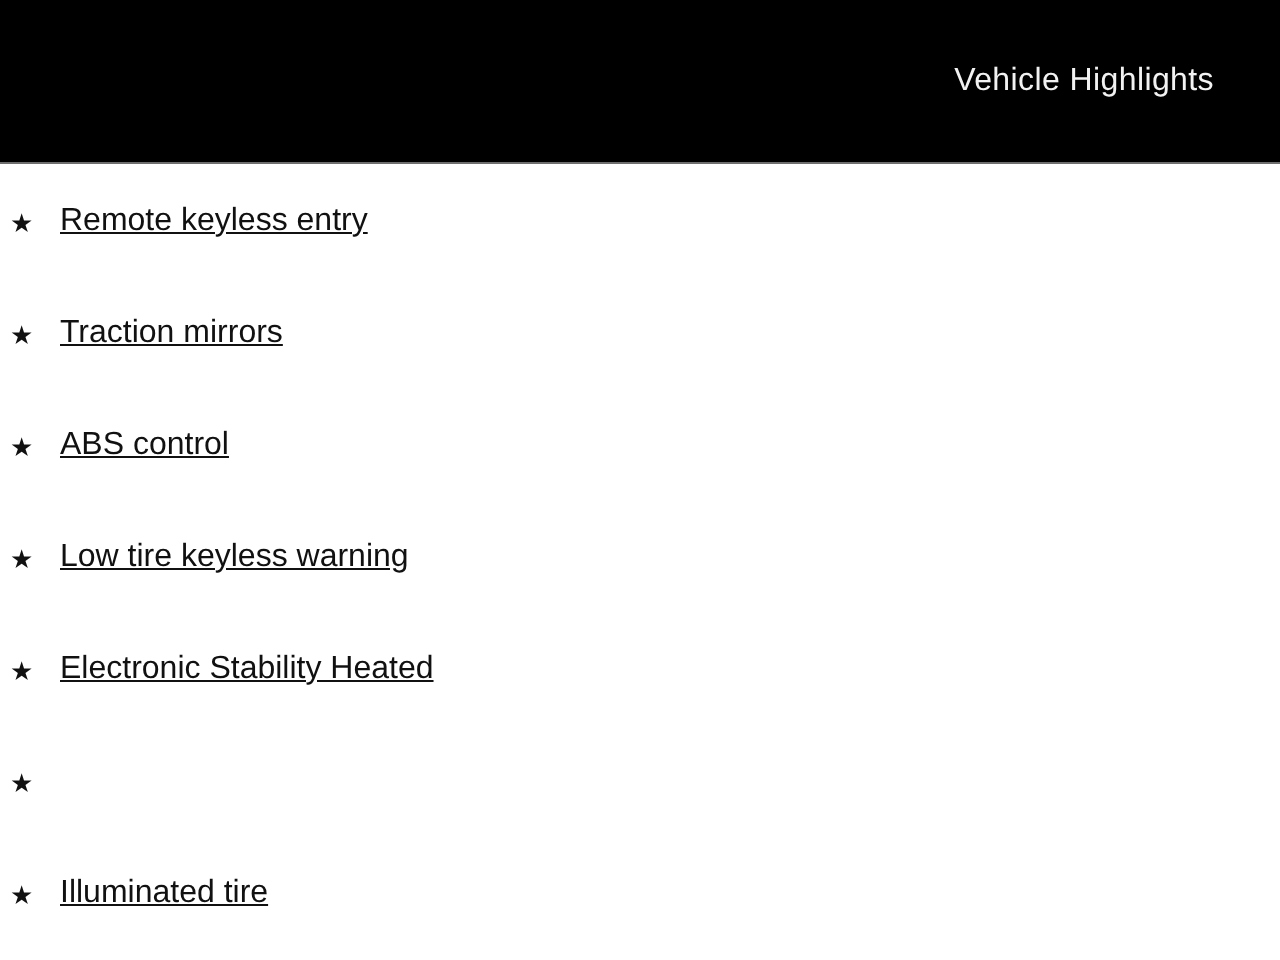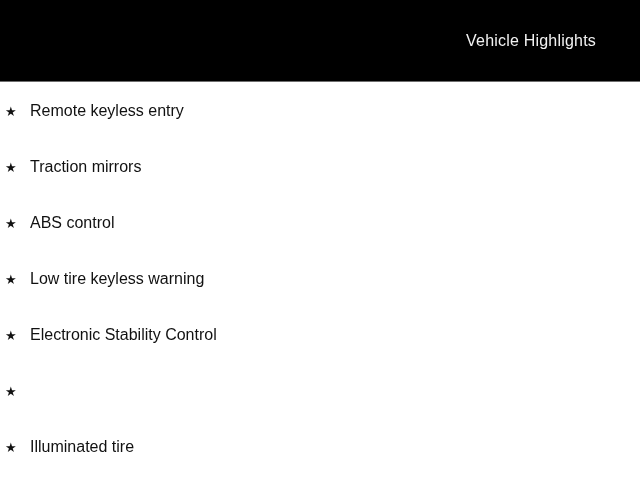--- a/index.html
+++ b/index.html
@@ -18,21 +18,21 @@
     height: 480px;
     display: flex;
     flex-direction: column;
   }
   .header {
     height: 82px;
     background: #000000;
     display: flex;
     align-items: center;
     justify-content: flex-end;
-    padding-right: 44px;
+    padding-right: 33px;
     box-sizing: border-box;
     border-bottom: 1px solid #6e6e6e;
     flex: 0 0 auto;
   }
   .header-title {
     color: #f2f2f2;
     font-size: 16px;
     letter-spacing: 0.2px;
     white-space: nowrap;
   }
@@ -53,20 +53,21 @@
     flex: 0 0 25px;
     font-size: 13px;
     color: #111111;
     line-height: 1;
     display: inline-block;
   }
   .feature-label {
     font-size: 16px;
     color: #111111;
     white-space: nowrap;
+    text-decoration: underline;
   }
 </style>
 </head>
 <body>
 
 <div class="page">
 
   <div class="header">
     <span class="header-title">Vehicle Highlights</span>
   </div>
@@ -83,21 +84,21 @@
     <li class="feature-item">
       <span class="star">★</span>
       <span class="feature-label">ABS control</span>
     </li>
     <li class="feature-item">
       <span class="star">★</span>
       <span class="feature-label">Low tire keyless warning</span>
     </li>
     <li class="feature-item">
       <span class="star">★</span>
-      <span class="feature-label">Electronic Stability Control</span>
+      <span class="feature-label">Electronic Stability Heated</span>
     </li>
     <li class="feature-item">
       <span class="star">★</span>
     </li>
     <li class="feature-item">
       <span class="star">★</span>
       <span class="feature-label">Illuminated tire</span>
     </li>
   </ul>
 

